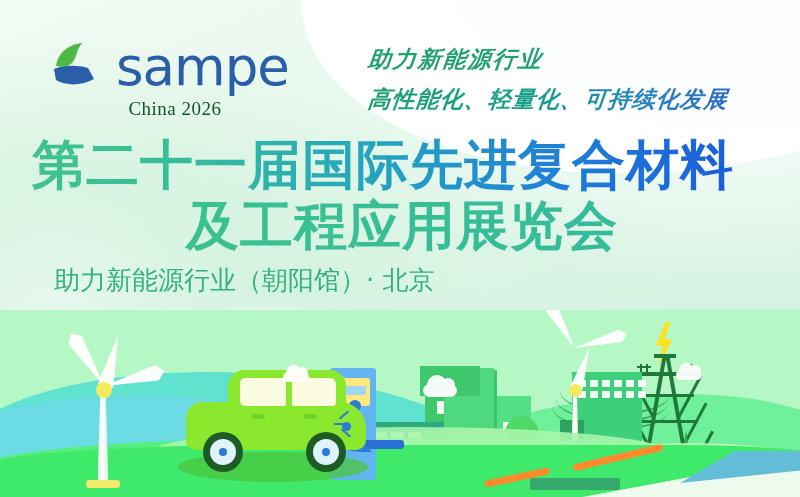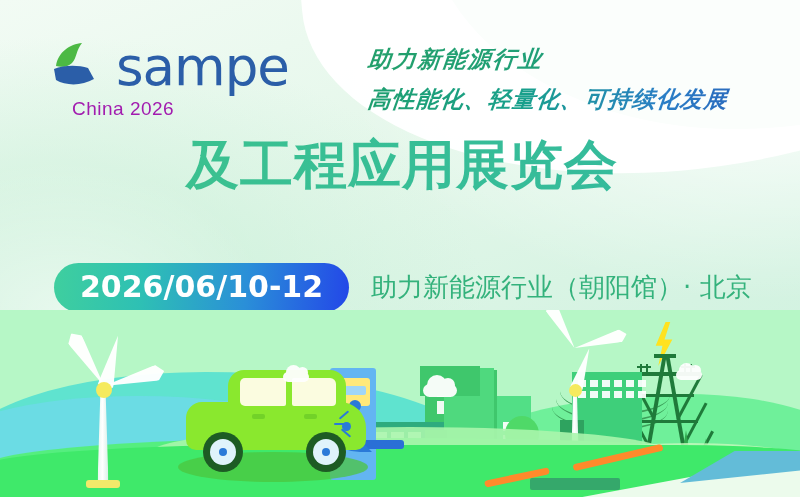--- a/index.html
+++ b/index.html
@@ -87,25 +87,26 @@
     font-size: 53px;
     line-height: 1;
     color: #2b5ea8;
     letter-spacing: -1px;
     font-weight: 400;
     font-family: "DejaVu Sans", sans-serif;
     text-align: right;
   }
   .logo-sub {
     margin-top: 4px;
+    text-align: center;
     font-size: 19px;
-    color: #a21caf;
+    color: #14532d;
     letter-spacing: .5px;
     padding-left: 24px;
-    font-family: Liberation Sans, sans-serif;
+    font-family: Liberation Serif, serif;
   }
 
   
   .calli {
     position: absolute;
     left: 368px; top: 44px;
     width: 410px;
   }
   .calli-line {
     font-family: "DejaVu Serif", "Liberation Serif", serif;
@@ -474,25 +475,25 @@
     </div>
     <div class="logo-sub">China 2026</div>
   </div>
 
   <div class="calli">
     <div class="calli-line calli-1">助力新能源行业</div>
     <div class="calli-line calli-2">高性能化、轻量化、可持续化发展</div>
   </div>
 
   <div class="title-wrap">
+    <div class="title-line">第二十一届国际先进复合材料</div>
     <div class="title-line title-line-2">及工程应用展览会</div>
   </div>
 
   <div class="info-row">
-    <div class="date-badge">2026/06/10-12</div>
     <div class="venue">助力新能源行业（朝阳馆）· 北京</div>
   </div>
 
   <div class="scene">
     <div class="sky"></div>
 
     <div class="hill-teal"></div>
     <div class="hill-teal2"></div>
     <div class="hill-green-right"></div>
 

